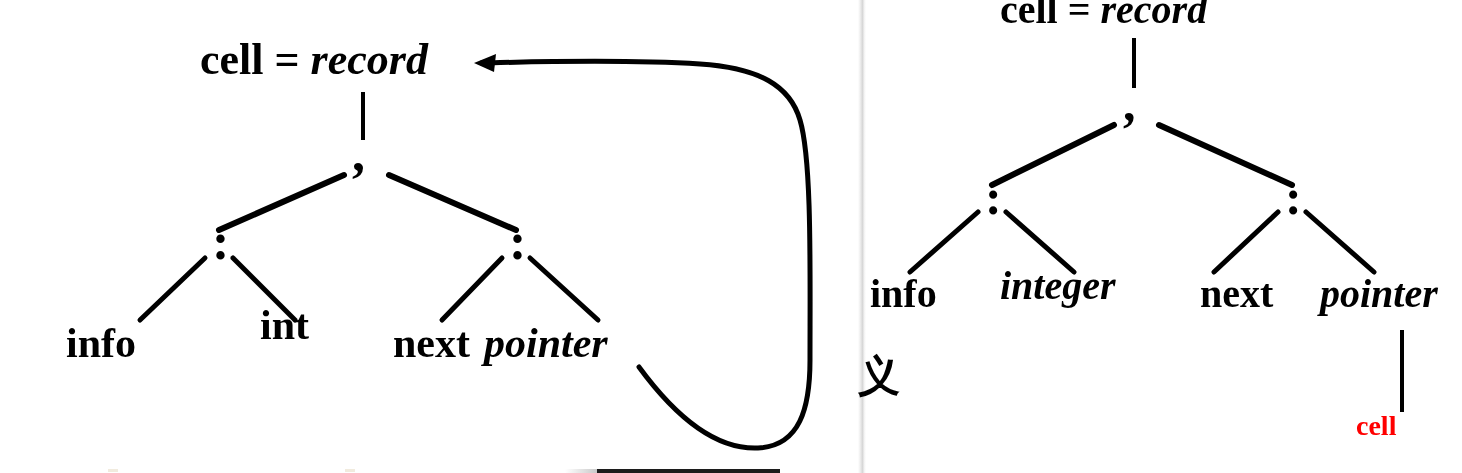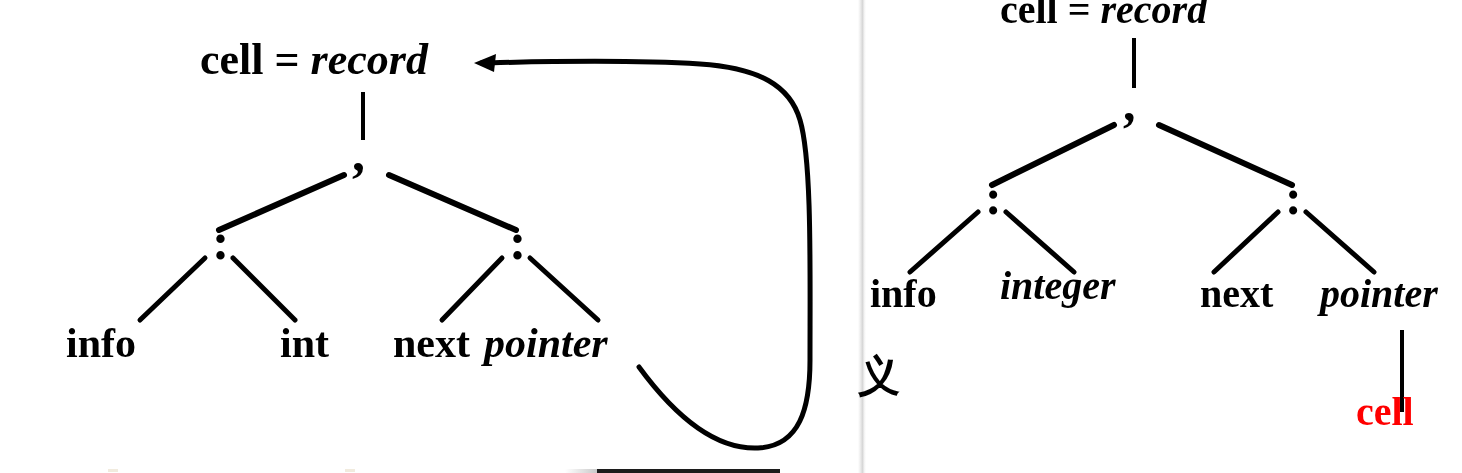--- a/index.html
+++ b/index.html
@@ -65,21 +65,21 @@
     <div class="lbl" style="left:200px;top:38px;font-size:44px;">
       <span>cell =</span>
       <span class="it">record</span>
     </div>
 
     <div class="node-sym" style="left:352px;top:128px;font-size:52px;">,</div>
     <div class="node-sym" style="left:212px;top:216px;font-size:52px;">:</div>
     <div class="node-sym" style="left:509px;top:216px;font-size:52px;">:</div>
 
     <div class="lbl" style="left:66px;top:322px;font-size:42px;">info</div>
-    <div class="lbl" style="left:260px;top:322px;font-size:42px;margin-left:20px;">int</div>
+    <div class="lbl" style="left:260px;top:304px;font-size:42px;">int</div>
     <div class="lbl" style="left:393px;top:322px;font-size:42px;">next</div>
     <div class="lbl it" style="left:484px;top:322px;font-size:42px;">pointer</div>
 
     <div class="faintmark" style="left:108px;top:469px;"></div>
     <div class="faintmark" style="left:345px;top:469px;"></div>
     <div class="bottombar-fade" style="left:565px;top:469px;width:32px;"></div>
     <div class="bottombar" style="left:597px;top:469px;width:183px;"></div>
   </div>
 
   <div class="divider"></div>
@@ -112,18 +112,18 @@
 
     <div class="node-sym" style="left:261px;top:78px;font-size:50px;">,</div>
     <div class="node-sym" style="left:123px;top:172px;font-size:50px;">:</div>
     <div class="node-sym" style="left:423px;top:172px;font-size:50px;">:</div>
 
     <div class="lbl" style="left:8px;top:274px;font-size:40px;">info</div>
     <div class="lbl it" style="left:138px;top:266px;font-size:40px;">integer</div>
     <div class="lbl" style="left:338px;top:274px;font-size:40px;">next</div>
     <div class="lbl it" style="left:458px;top:274px;font-size:40px;">pointer</div>
 
-    <div class="lbl red" style="left:494px;top:392px;font-size:40px;">cell</div>
+    <div class="lbl red" style="left:494px;top:412px;font-size:28px;">cell</div>
 
     <div class="lbl" style="left:-4px;top:355px;font-size:42px;font-family:'DejaVu Sans',sans-serif;">义</div>
   </div>
 
 </div>
 
 </body></html>

